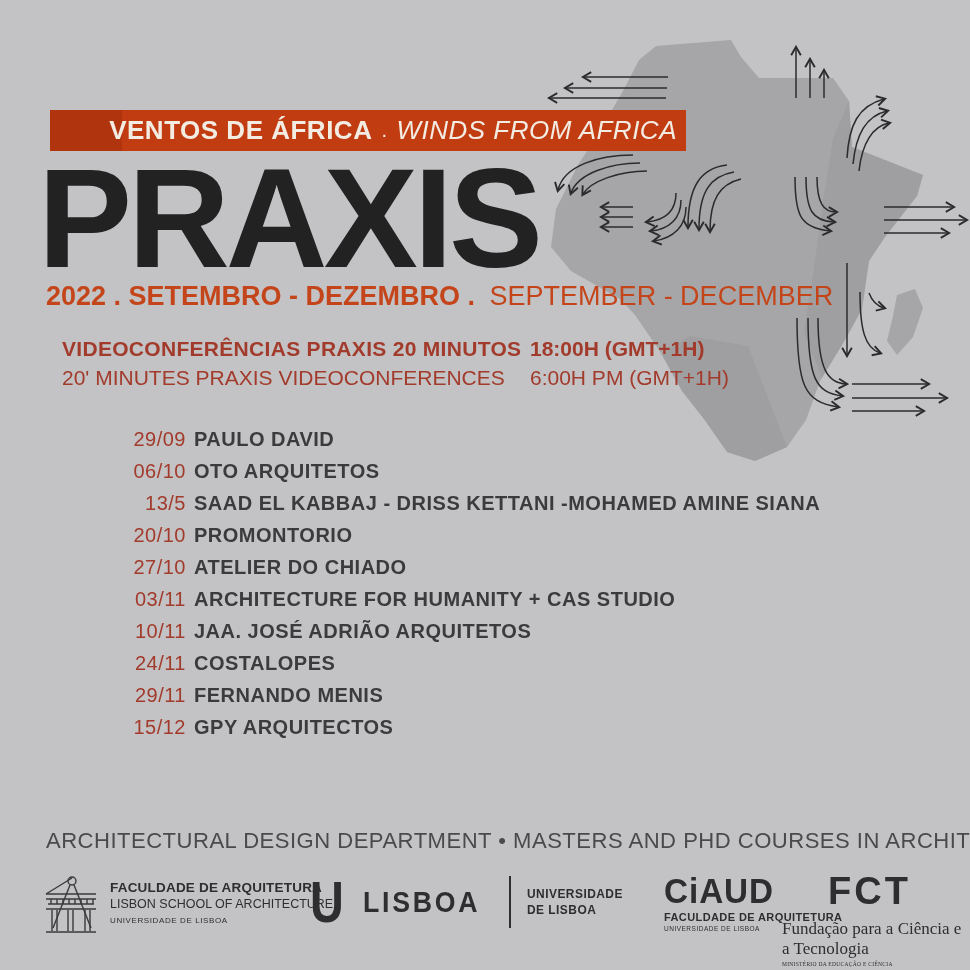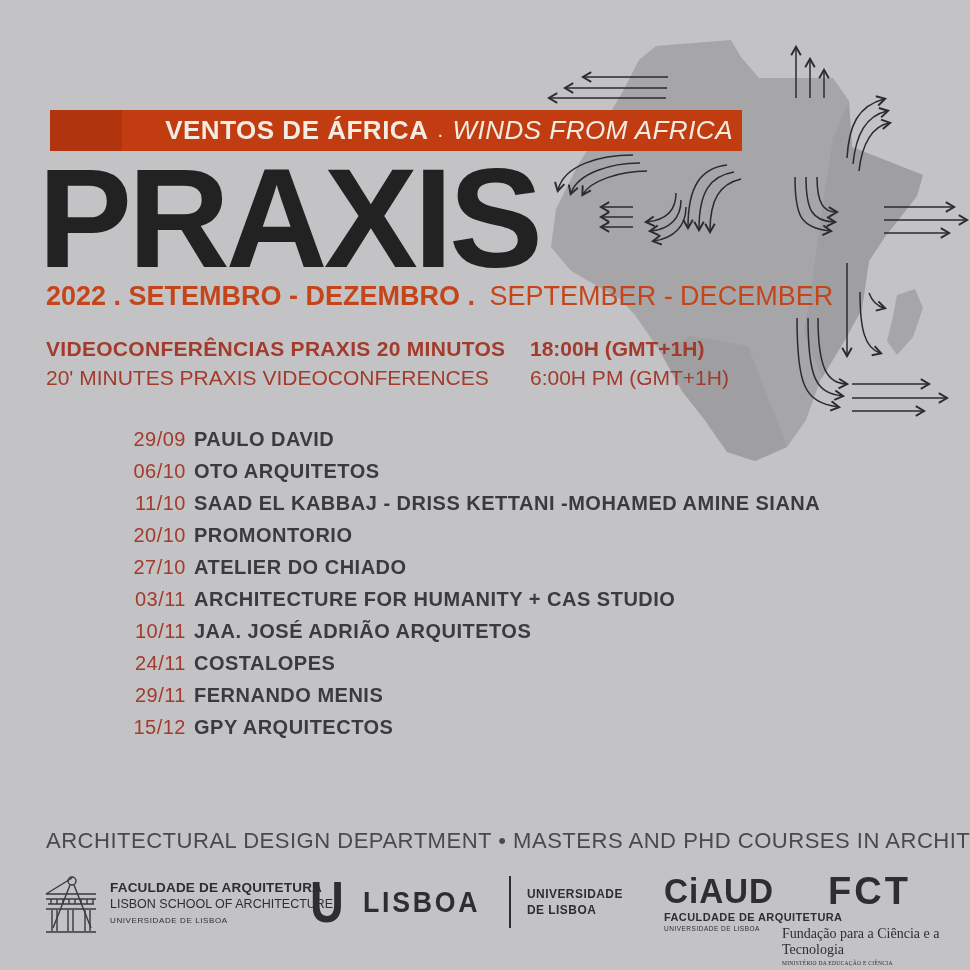--- a/index.html
+++ b/index.html
@@ -9,21 +9,21 @@
     font-family:"Liberation Sans",sans-serif;
     -webkit-font-smoothing:antialiased;
   }
   .deco-svg{position:absolute;left:0;top:0;width:970px;height:970px;}
   .deco-svg .map{fill:var(--map_gray,#a6a6a8);}
   .deco-svg .map-shade{fill:var(--map_dark,#96969a);opacity:.45;}
   .deco-svg .arrows path{fill:none;stroke:var(--arrow,#2b2b2e);stroke-width:1.5;}
   #ah path{fill:none;stroke:var(--arrow,#2b2b2e);stroke-width:1.6;}
 
   .banner{
-    position:absolute;left:50px;top:110px;width:692px;height:41px;
+    position:absolute;left:50px;top:110px;width:636px;height:41px;
     background:linear-gradient(90deg,var(--banner_dark,#b0350f) 0 72px,var(--banner,#c23c12) 72px);
     color:var(--banner_text,#f3ece3);
     display:flex;align-items:center;justify-content:flex-end;
     padding-right:9px;box-sizing:border-box;
     font-size:26px;letter-spacing:.5px;white-space:nowrap;
   }
   .banner .pt{font-weight:bold;}
   .banner .sep{margin:0 9px;font-size:20px;}
   .banner .en{font-style:italic;font-weight:300;}
 
@@ -33,21 +33,21 @@
     color:var(--title_black,#222223);
   }
 
   .date-line{
     position:absolute;left:46px;top:281px;
     font-size:27px;white-space:nowrap;color:var(--accent_red,#c5451b);
   }
   .date-line .b{font-weight:bold;}
   .date-line .r{font-weight:normal;margin-left:7px;margin-top:23px;}
 
-  .info{position:absolute;left:46px;top:334px;color:var(--brick_red,#a23b2b);
+  .info{position:absolute;left:62px;top:334px;color:var(--brick_red,#a23b2b);
         font-size:21px;line-height:29px;white-space:nowrap;}
   .info .b{font-weight:bold;letter-spacing:.3px;}
   .info-time{position:absolute;left:530px;top:334px;color:var(--brick_red,#a23b2b);
         font-size:21px;line-height:29px;white-space:nowrap;}
   .info-time .b{font-weight:bold;}
 
   .schedule{position:absolute;left:46px;top:423px;}
   .schedule .row{display:flex;height:32px;align-items:center;white-space:nowrap;}
   .schedule .date{width:140px;text-align:right;color:var(--brick_red,#a23b2b);
         font-size:20px;letter-spacing:.5px;}
@@ -74,21 +74,21 @@
   .logo-ul .bar{width:2px;height:52px;background:var(--logo_dark,#2e2e30);margin:0 16px 0 18px;}
   .logo-ul .small{font-size:13px;font-weight:bold;line-height:16px;letter-spacing:.5px;transform:scaleX(.92);transform-origin:left;}
 
   .logo-ciaud{left:618px;top:6px;flex-direction:column;margin-left:46px;}
   .logo-ciaud .word{font-size:35px;font-weight:bold;line-height:34px;letter-spacing:1px;transform:scaleX(.95);transform-origin:left;}
   .logo-ciaud .l1{font-size:11px;font-weight:bold;letter-spacing:.4px;margin-top:3px;}
   .logo-ciaud .l2{font-size:6.5px;letter-spacing:.5px;margin-top:2px;}
 
   .logo-fct{left:782px;top:6px;flex-direction:column;}
   .logo-fct .word{font-size:38px;font-weight:900;line-height:34px;letter-spacing:3px;margin-left:46px;}
-  .logo-fct .l1{font-family:"Liberation Serif",serif;font-size:14px;margin-top:18px;}
+  .logo-fct .l1{font-family:"Liberation Serif",serif;font-size:17px;margin-top:11px;}
   .logo-fct .l2{font-family:"Liberation Serif",serif;font-size:5.5px;letter-spacing:.3px;margin-top:2px;}
 </style>
 </head>
 <body>
 
 <div class="poster">
 
   <svg class="deco-svg" viewBox="0 0 970 970">
     <defs>
       <marker id="ah" viewBox="0 0 10 10" refX="7.5" refY="5" markerWidth="8" markerHeight="8" orient="auto">
@@ -179,21 +179,21 @@
   <div class="schedule">
       <div class="row">
         <span class="date">29/09</span>
         <span class="name">PAULO DAVID</span>
       </div>
       <div class="row">
         <span class="date">06/10</span>
         <span class="name">OTO ARQUITETOS</span>
       </div>
       <div class="row">
-        <span class="date">11/10</span>
+        <span class="date">13/5</span>
         <span class="name">SAAD EL KABBAJ - DRISS KETTANI -MOHAMED AMINE SIANA</span>
       </div>
       <div class="row">
         <span class="date">20/10</span>
         <span class="name">PROMONTORIO</span>
       </div>
       <div class="row">
         <span class="date">27/10</span>
         <span class="name">ATELIER DO CHIADO</span>
       </div>

